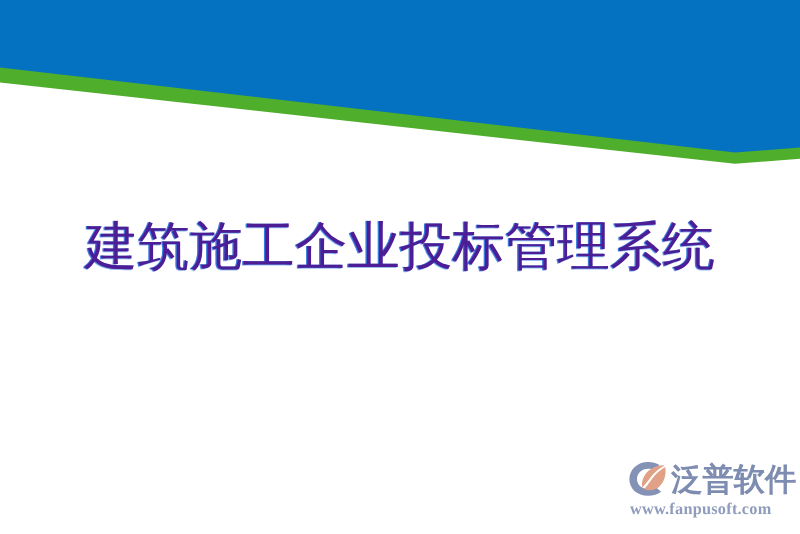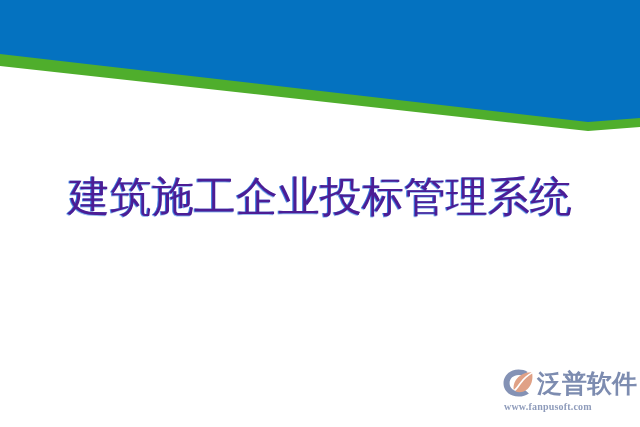--- a/index.html
+++ b/index.html
@@ -87,21 +87,21 @@
     font-family: "DejaVu Sans", "Liberation Sans", sans-serif;
     font-weight: 700;
     font-size: 25px;
     line-height: 28px;
     color: #7d8cb0;
     white-space: nowrap;
   }
   .logo-url {
     font-family: "Liberation Serif", "DejaVu Serif", serif;
     font-weight: 700;
-    font-size: 10px;
+    font-size: 13px;
     line-height: 16px;
     color: #8f9cbb;
     letter-spacing: 0.2px;
     margin-top: 1px;
     margin-left: 2px;
     white-space: nowrap;
   }
 </style>
 </head>
 <body>

